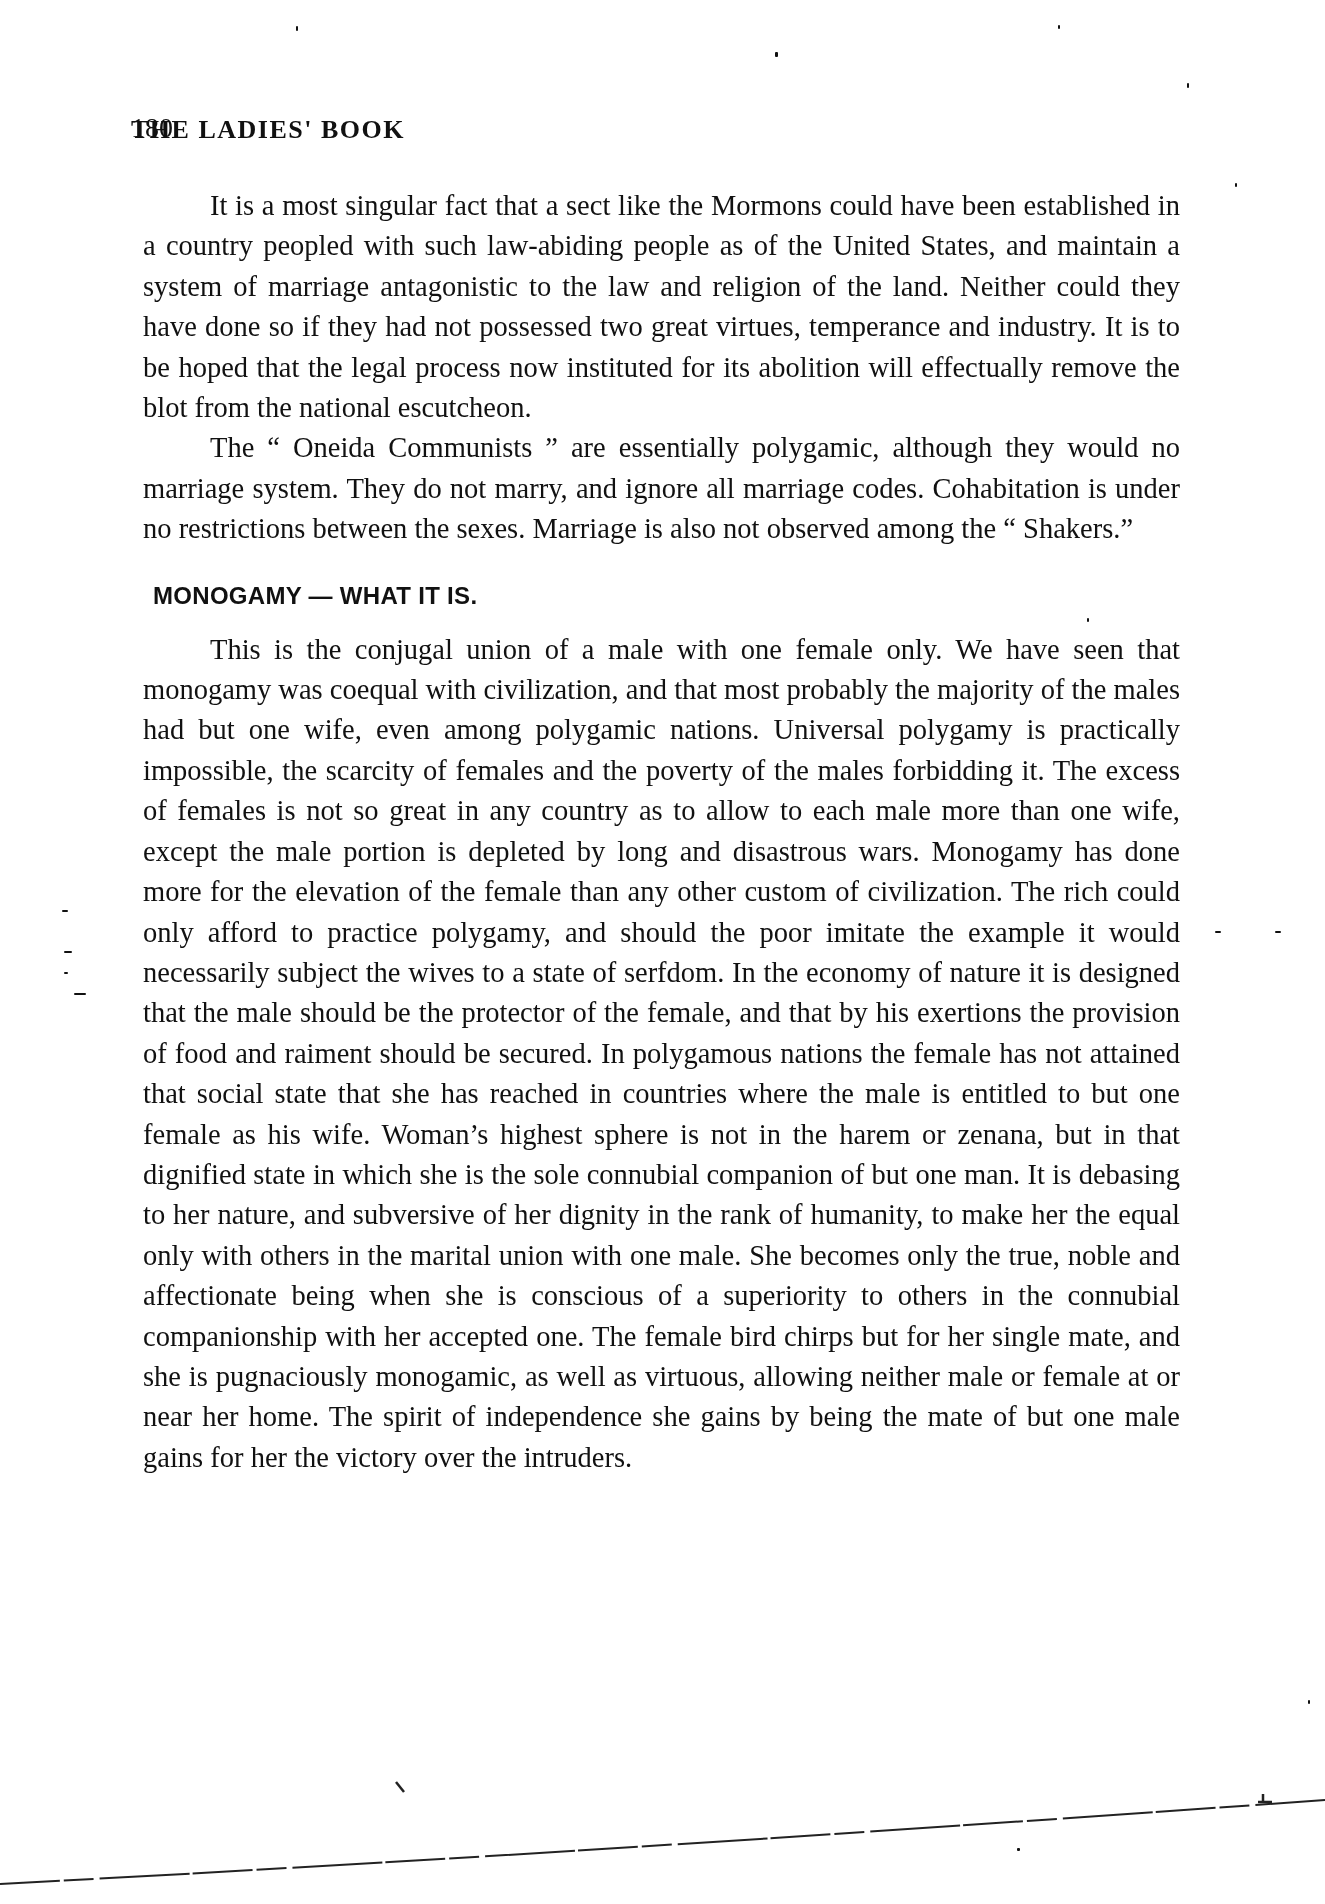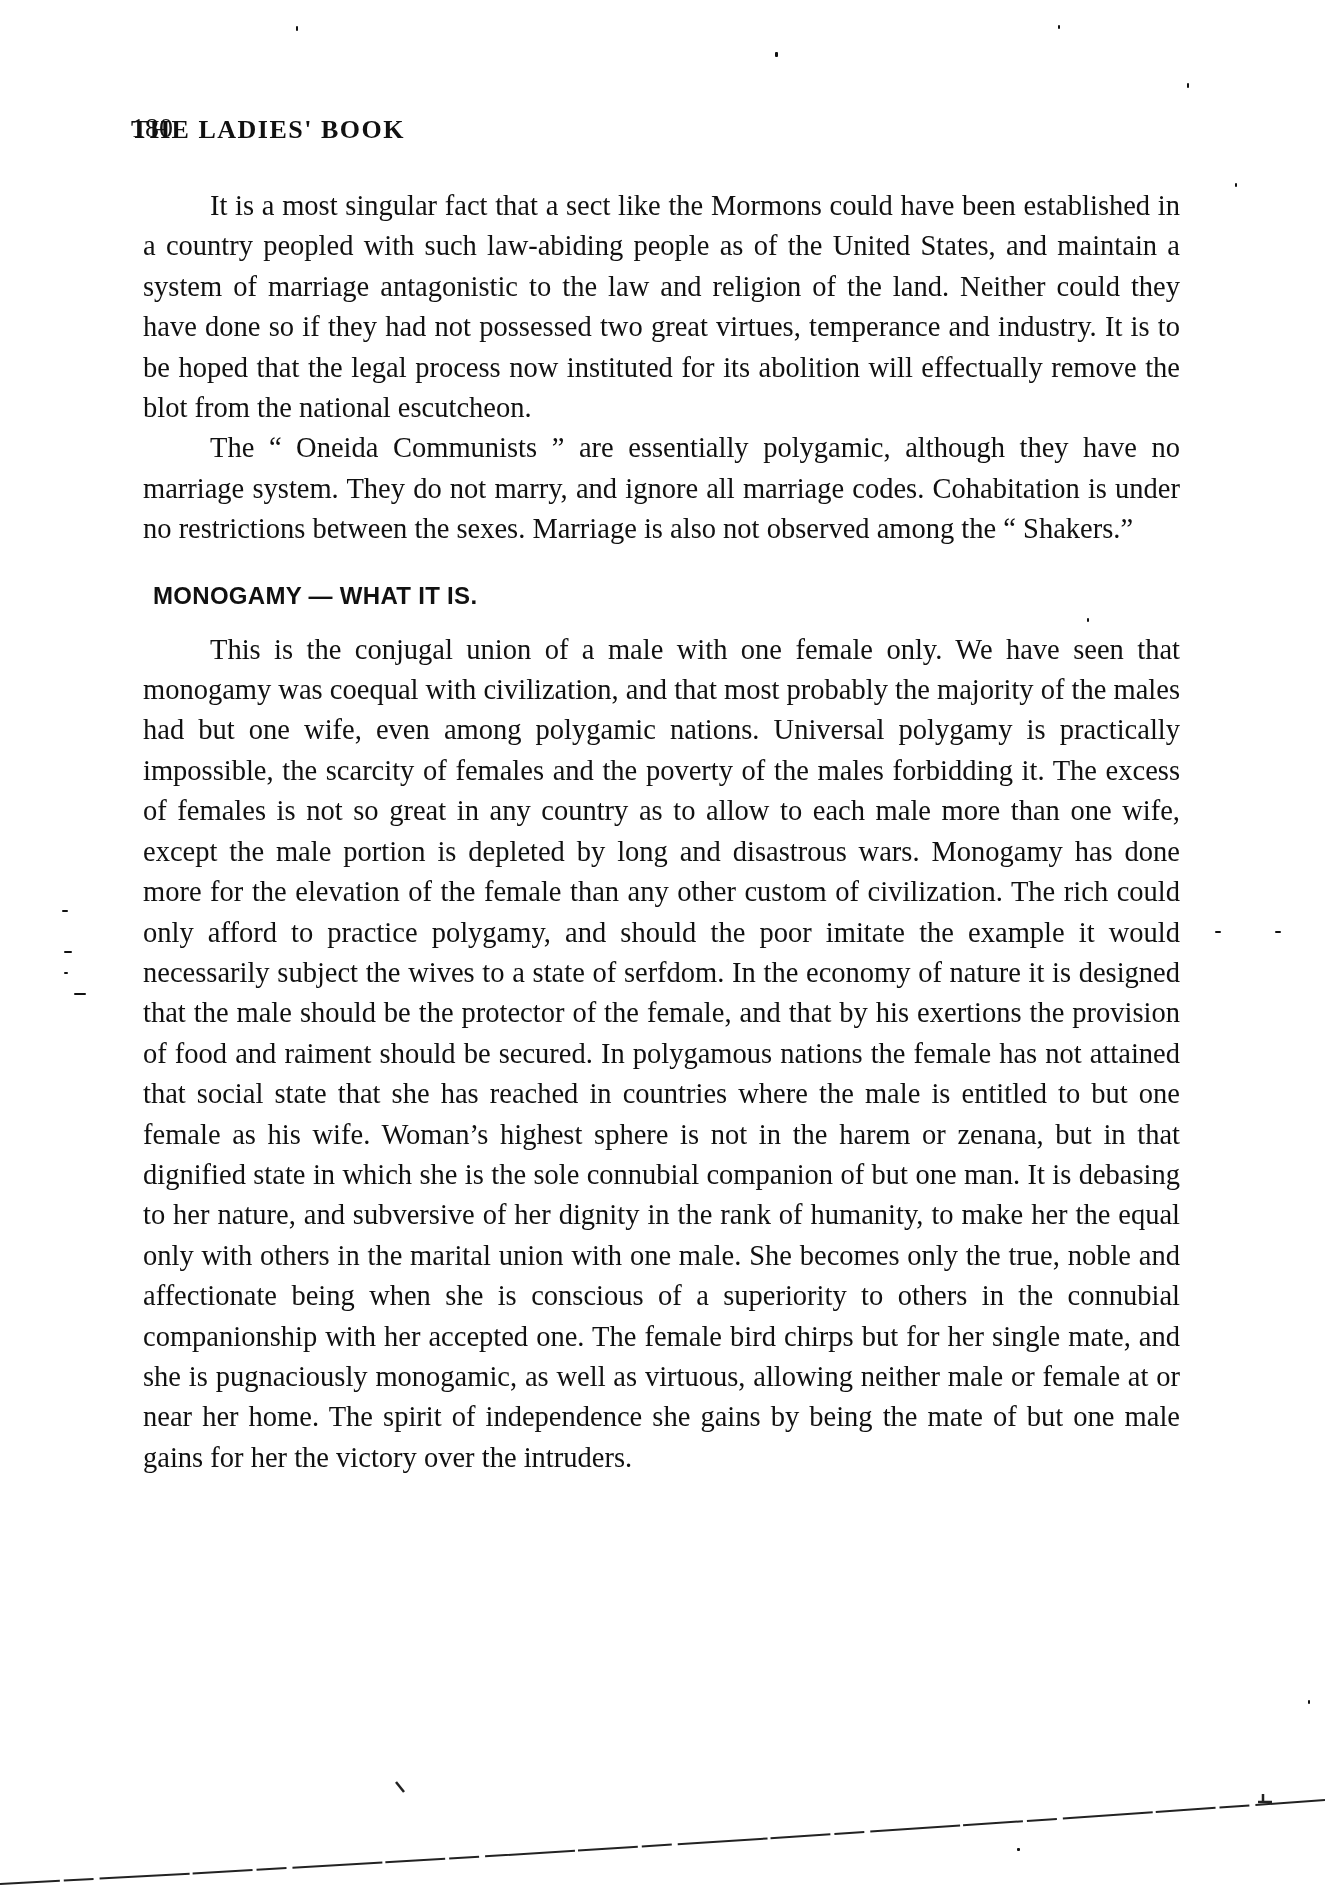--- a/index.html
+++ b/index.html
@@ -23,21 +23,21 @@
 
 <div class="page">
 
   <div class="running-head">
     <span class="page-number">180</span>
     <div class="book-title">THE LADIES' BOOK</div>
   </div>
 
   <div class="body-text">
     <p class="para">It is a most singular fact that a sect like the Mormons could have been established in a country peopled with such law-abiding people as of the United States, and maintain a system of marriage antagonistic to the law and religion of the land. Neither could they have done so if they had not possessed two great virtues, temperance and industry. It is to be hoped that the legal process now instituted for its abolition will effectually remove the blot from the national escutcheon.</p>
-    <p class="para">The “ Oneida Communists ” are essentially polygamic, although they have no marriage system. They do not marry, and ignore all marriage codes. Cohabitation is under no restrictions between the sexes. Marriage is also not observed among the “ Shakers.”</p>
+    <p class="para">The “ Oneida Communists ” are essentially polygamic, although they would no marriage system. They do not marry, and ignore all marriage codes. Cohabitation is under no restrictions between the sexes. Marriage is also not observed among the “ Shakers.”</p>
     <div class="heading">MONOGAMY — WHAT IT IS.</div>
     <p class="para">This is the conjugal union of a male with one female only. We have seen that monogamy was coequal with civilization, and that most probably the majority of the males had but one wife, even among polygamic nations. Universal polygamy is practically impossible, the scarcity of females and the poverty of the males forbidding it. The excess of females is not so great in any country as to allow to each male more than one wife, except the male portion is depleted by long and disastrous wars. Monogamy has done more for the elevation of the female than any other custom of civilization. The rich could only afford to practice polygamy, and should the poor imitate the example it would necessarily subject the wives to a state of serfdom. In the economy of nature it is designed that the male should be the protector of the female, and that by his exertions the provision of food and raiment should be secured. In polygamous nations the female has not attained that social state that she has reached in countries where the male is entitled to but one female as his wife. Woman’s highest sphere is not in the harem or zenana, but in that dignified state in which she is the sole connubial companion of but one man. It is debasing to her nature, and subversive of her dignity in the rank of humanity, to make her the equal only with others in the marital union with one male. She becomes only the true, noble and affectionate being when she is conscious of a superiority to others in the connubial companionship with her accepted one. The female bird chirps but for her single mate, and she is pugnaciously monogamic, as well as virtuous, allowing neither male or female at or near her home. The spirit of independence she gains by being the mate of but one male gains for her the victory over the intruders.</p>
   </div>
 
   <div class="speck" style="left:296px;top:26px;width:2px;height:5px;"></div>
   <div class="speck" style="left:775px;top:52px;width:3px;height:5px;"></div>
   <div class="speck" style="left:1058px;top:25px;width:2px;height:4px;"></div>
   <div class="speck" style="left:1187px;top:83px;width:2px;height:5px;"></div>
   <div class="speck" style="left:1235px;top:183px;width:2px;height:4px;"></div>
   <div class="speck" style="left:1087px;top:618px;width:2px;height:4px;"></div>

